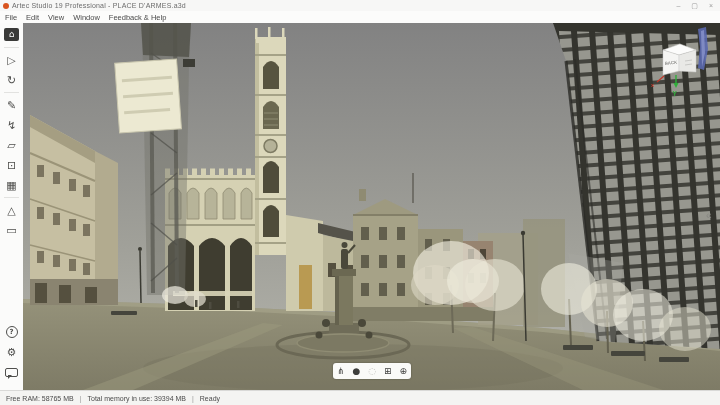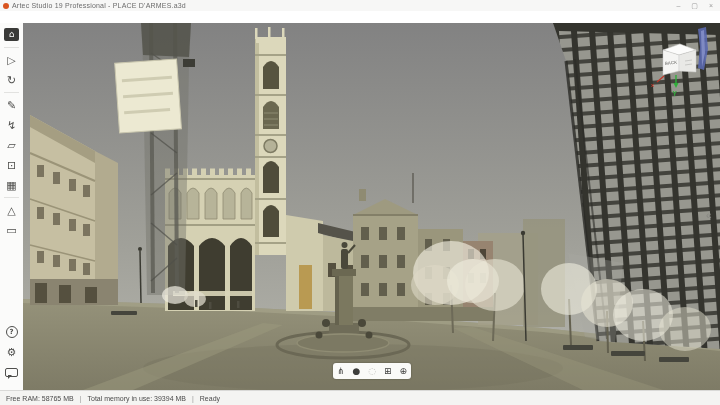--- a/index.html
+++ b/index.html
@@ -55,20 +55,27 @@
   <div class="titlebar">
     <span class="app-dot" style="background:#d9541f;"></span>
     <span class="title-text">Artec Studio 19 Professional - PLACE D'ARMES.a3d</span>
     <span class="win-controls">
       <span>–</span>
       <span>▢</span>
       <span>×</span>
     </span>
   </div>
 
+  <div class="menubar">
+    <span>File</span>
+    <span>Edit</span>
+    <span>View</span>
+    <span>Window</span>
+    <span>Feedback &amp; Help</span>
+  </div>
 
   <div class="sidebar">
     <div class="sb" style="height:22px;">
       <span class="home-box">⌂</span>
     </div>
     <div class="sb-sep"></div>
     <div class="sb">▷</div>
     <div class="sb">↻</div>
     <div class="sb-sep"></div>
     <div class="sb">✎</div>

